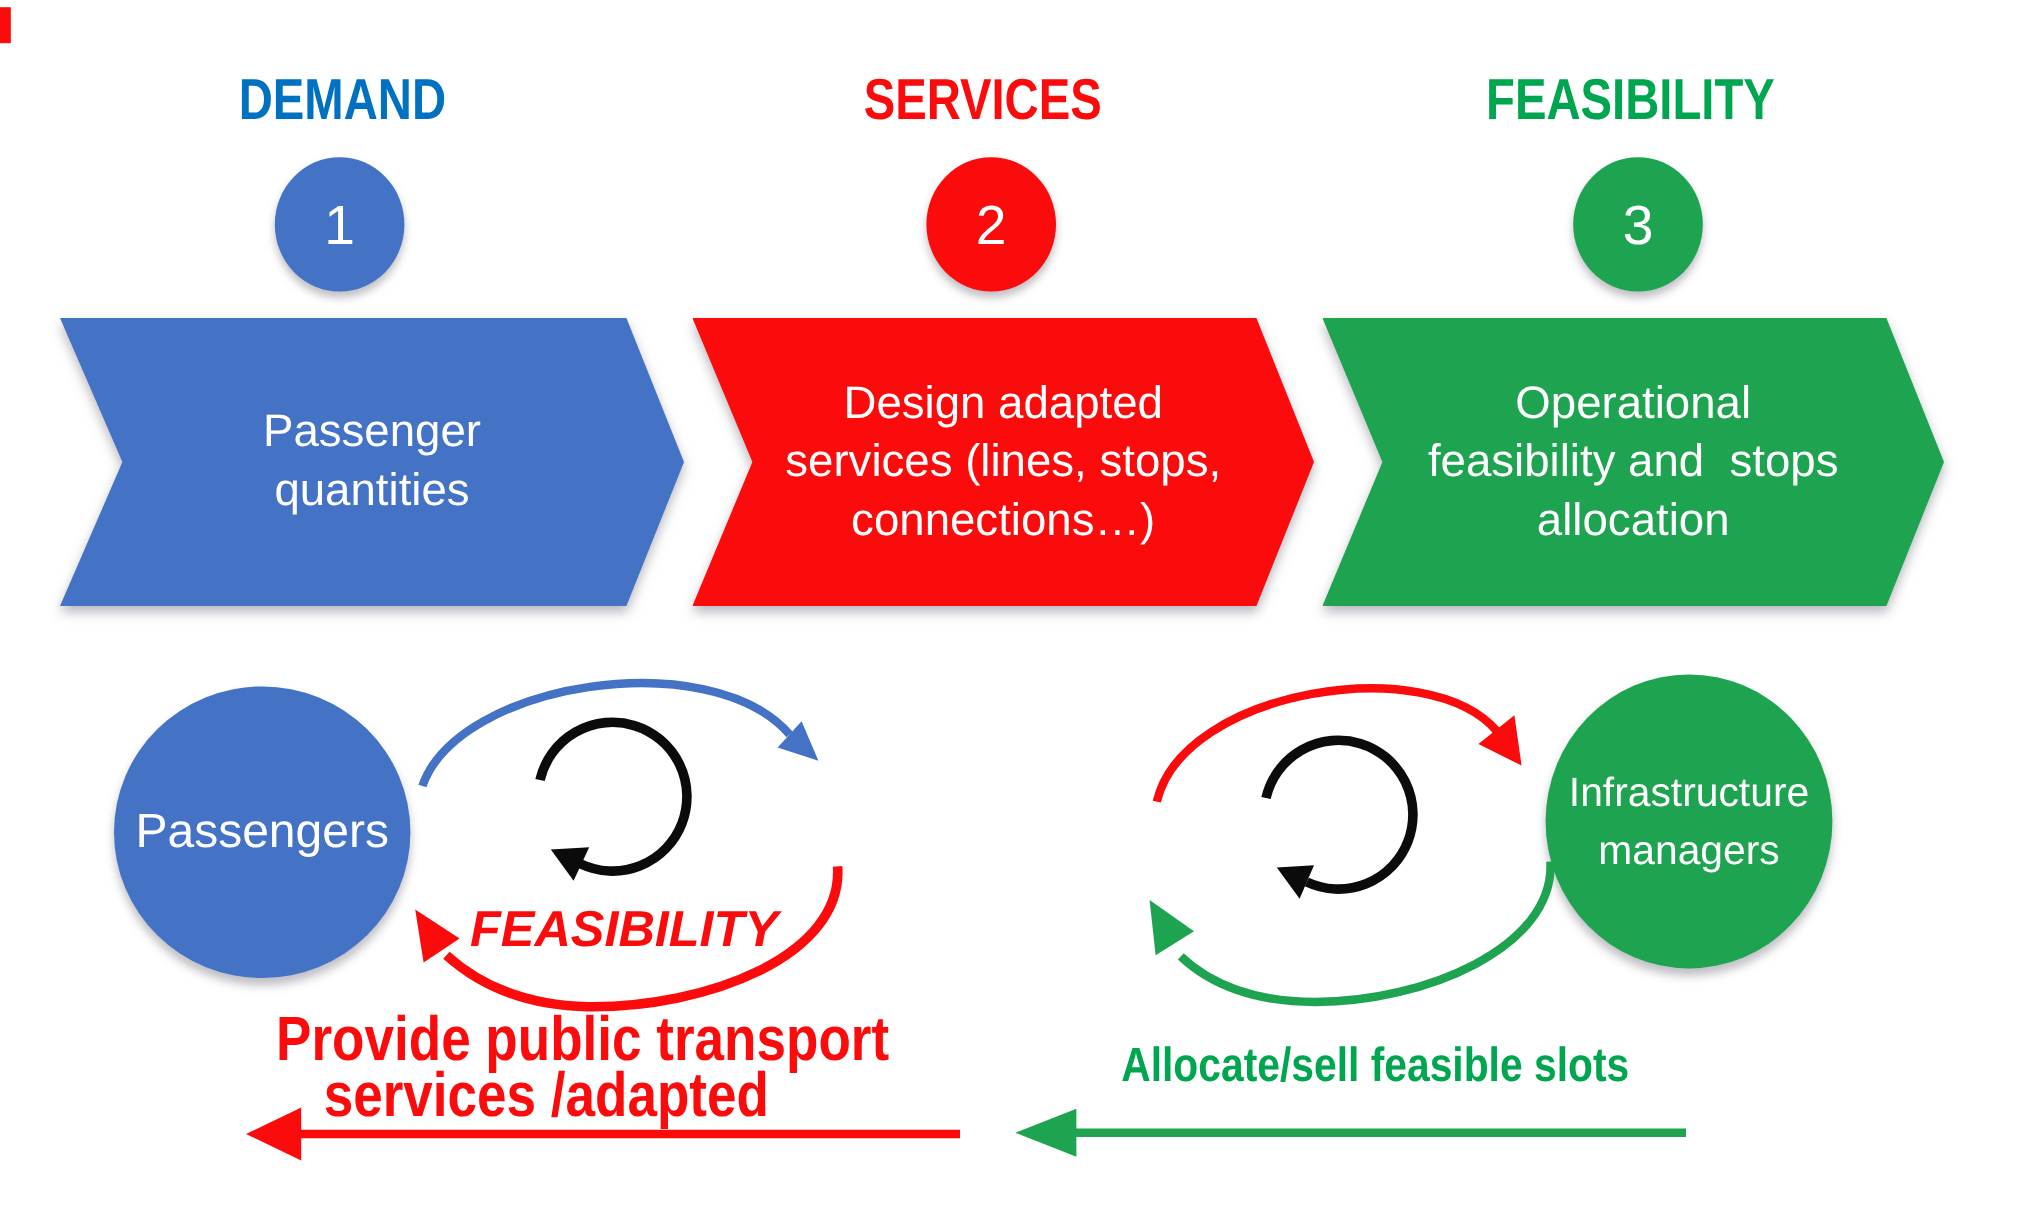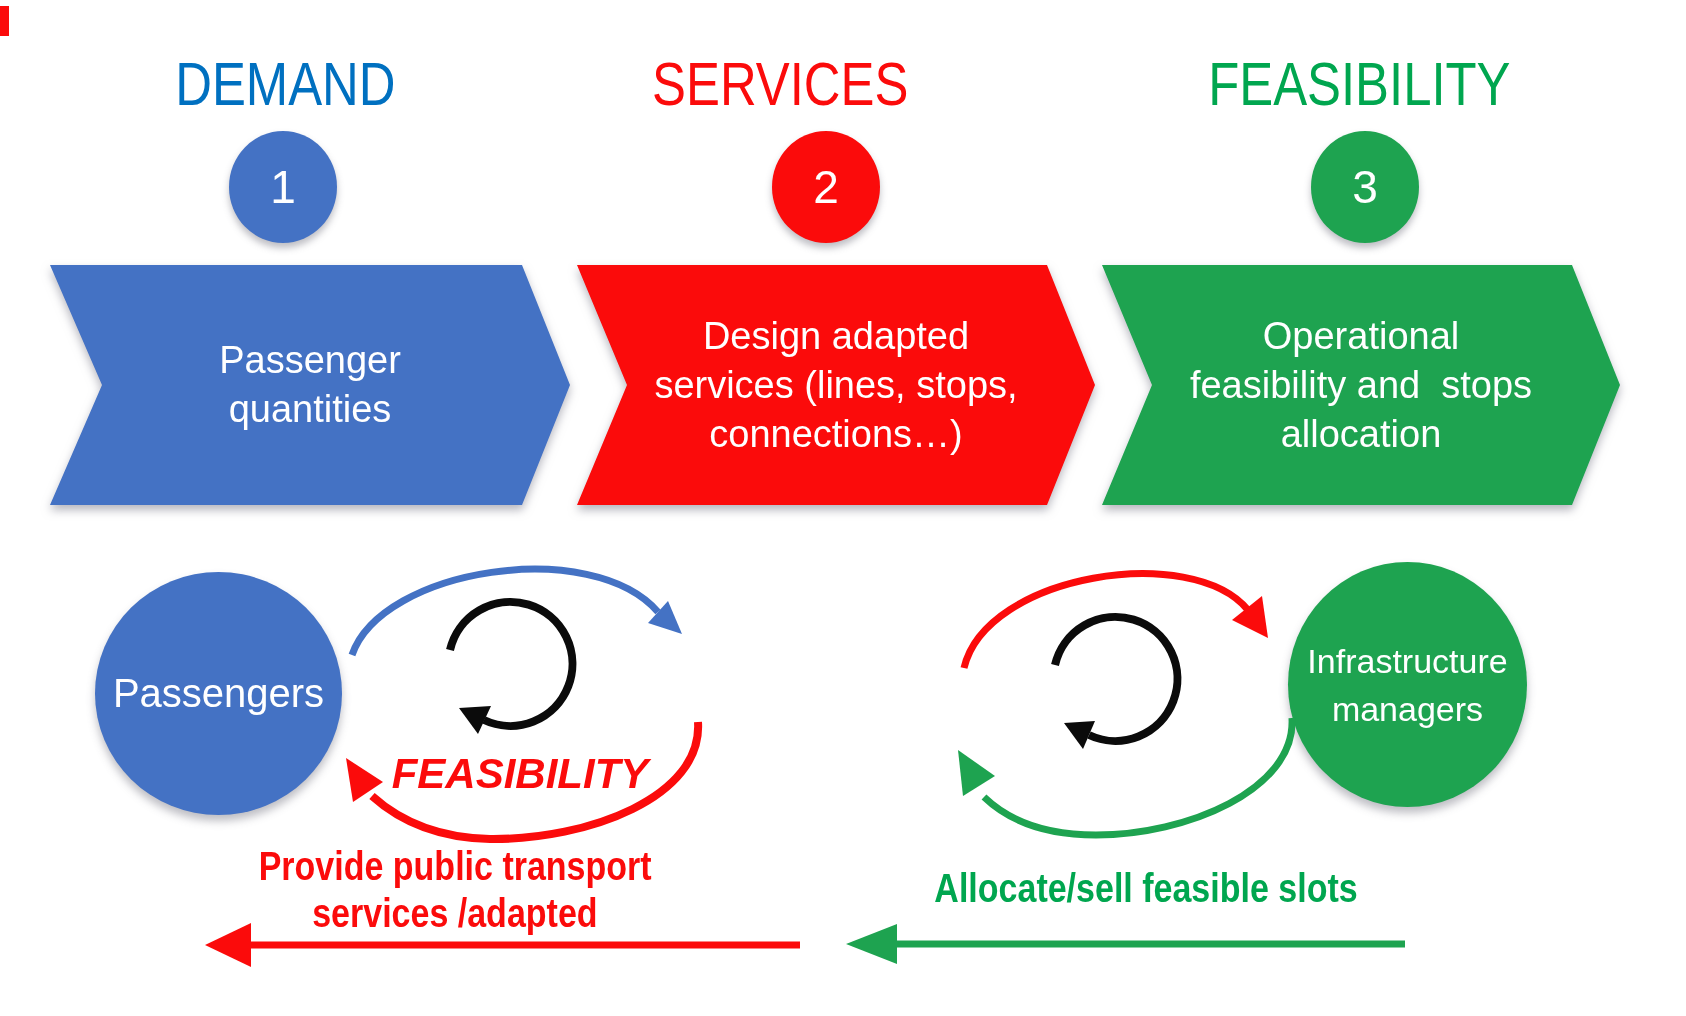--- a/index.html
+++ b/index.html
@@ -8,25 +8,25 @@
   }
   html,body{margin:0;padding:0;background:#ffffff;}
   .canvas{
     position:relative; width:1686px; height:1016px; background:#ffffff;
     font-family:"Liberation Sans", sans-serif; overflow:hidden;
   }
 
   
   .col-header{
     position:absolute; top:54px; height:58px; display:flex;
-    align-items:center; justify-content:center; font-weight:400; font-size:62px;
+    align-items:center; justify-content:center; font-weight:700; font-size:48px;
   }
   .col-header > span{ display:inline-block; transform:scaleX(.82); white-space:pre; }
   #hdr-demand{ left:135px; width:300px; color:var(--blue_bright); }
-  #hdr-services{ left:630px; width:300px; color:var(--red);justify-content:center; }
+  #hdr-services{ left:669px; width:300px; color:var(--red);justify-content:center; }
   #hdr-feasibility{ left:1209px; width:300px; color:var(--green_bright); }
 
   
   .num-circle{
     position:absolute; top:131px; width:108px; height:112px; border-radius:50%;
     color:#fff; font-size:46px; display:flex; align-items:center; justify-content:center;
     box-shadow:0 5px 7px rgba(110,110,125,.45);
   }
   #num-1{ left:229px; background:var(--blue); }
   #num-2{ left:772px; background:var(--red); }
@@ -60,21 +60,21 @@
   
   .overlay{ position:absolute; left:0; top:0; pointer-events:none; }
 
   
   .info-label{
     position:absolute; left:330px; top:750px; width:380px; text-align:center;
     font-size:42px; font-style:italic; font-weight:700; color:var(--red);
   }
   .flow-label{ position:absolute; text-align:center; font-weight:700; }
   .flow-label > span{ display:inline-block; transform:scaleX(.85); white-space:pre; }
-  #label-provide{ left:185px; top:843px; width:540px; font-size:40px; line-height:47px; color:var(--red); }
+  #label-provide{ left:185px; top:843px; width:540px; font-size:52px; line-height:47px; color:var(--red); }
   #label-allocate{ left:846px; top:866px; width:600px; font-size:40px; color:var(--green_bright); }
 
   .edge-artifact{ position:absolute; left:0; top:6px; width:9px; height:30px; background:var(--red); }
 </style>
 </head>
 <body>
 
 <div class="canvas">
 
   <div class="edge-artifact"></div>

